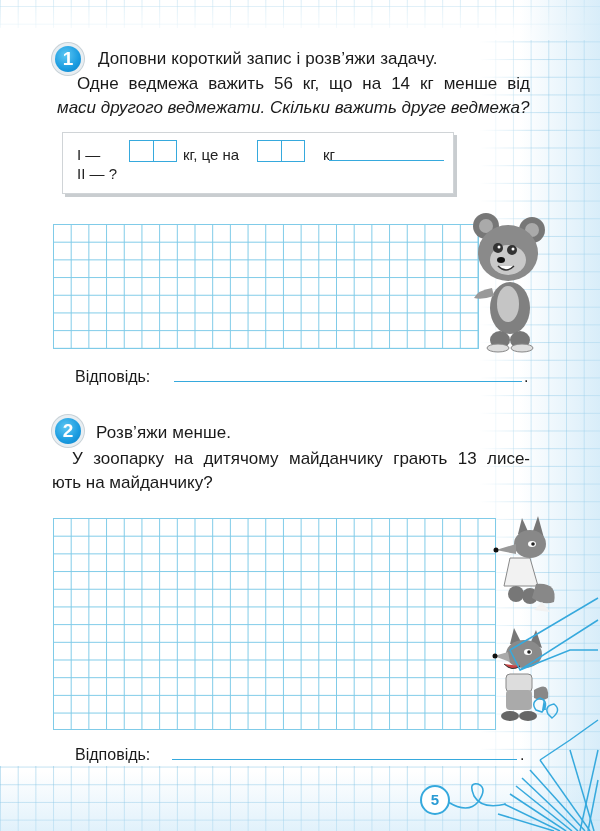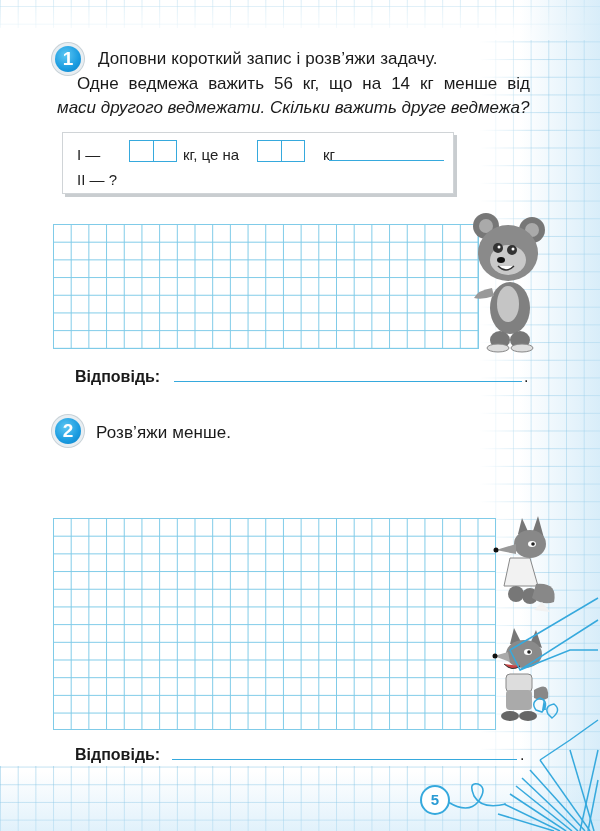--- a/index.html
+++ b/index.html
@@ -57,21 +57,21 @@
   .grid {
     position: absolute;
     background-color: #fff;
     background-image:
       linear-gradient(to right, #7fcbe8 1.2px, transparent 1.2px),
       linear-gradient(to bottom, #7fcbe8 1.2px, transparent 1.2px);
     background-size: 17.7px 17.7px;
     border-right: 1.2px solid #7fcbe8; border-bottom: 1.2px solid #7fcbe8;
   }
 
-  .answer-label { position: absolute; font-weight: bold; font-size: 16px; }
+  .answer-label { position: absolute; font-weight: normal; font-size: 16px; }
   .answer-line { position: absolute; border-bottom: 1.5px solid #36a9dd; }
   .answer-dot { position: absolute; font-size: 16px; }
 
   .illus { position: absolute; }
   .page-num {
     position: absolute; left: 420px; top: 785px; width: 26px; height: 26px;
     border: 2px solid #36a9dd; border-radius: 50%; background: #fff;
     color: #2a9bd4; font-weight: bold; font-size: 15px; line-height: 26px; text-align: center;
   }
 </style>
@@ -92,21 +92,21 @@
   <span style="display:block;font-style:italic;">маси другого ведмежати. Скільки важить друге ведмежа?</span>
 </div>
 
 <div class="short-box">
   <span class="sb-line" style="left:14px; top:13px;">І —</span>
   <div class="digit-box" style="left:66px; top:7px;"></div>
   <span class="sb-line" style="left:120px; top:13px;">кг, це на</span>
   <div class="digit-box" style="left:194px; top:7px;"></div>
   <span class="sb-line" style="left:248px; top:13px;margin-left:12px;">кг</span>
   <div class="blank-line" style="left:266px; top:27px; width:115px;"></div>
-  <span class="sb-line" style="left:14px; top:38px;">ІІ — ?</span>
+  <span class="sb-line" style="left:14px; top:32px;">ІІ — ?</span>
 </div>
 
 <div class="grid" style="left:53px; top:224px; width:425px; height:124px;"></div>
 
 <svg class="illus" style="left:468px; top:208px;" width="80" height="148" viewBox="0 0 80 148">
   <ellipse cx="18" cy="18" rx="13" ry="13" fill="#777"></ellipse>
   <ellipse cx="18" cy="18" rx="7" ry="7" fill="#aaa"></ellipse>
   <ellipse cx="64" cy="22" rx="13" ry="13" fill="#777"></ellipse>
   <ellipse cx="64" cy="22" rx="7" ry="7" fill="#aaa"></ellipse>
   <ellipse cx="40" cy="45" rx="30" ry="28" fill="#8a8a8a"></ellipse>
@@ -127,20 +127,22 @@
 </svg>
 
 <span class="answer-label" style="left:75px; top:368px;">Відповідь:</span>
 <div class="answer-line" style="left:174px; top:381px; width:348px;"></div>
 <span class="answer-dot" style="left:524px; top:368px;">.</span>
 
 <div class="badge" style="left:55px; top:418px;">2</div>
 <div class="task-title" style="left:96px; top:423px;">Розв’яжи менше.</div>
 
 <div class="para" style="left:52px; top:447px; width:478px;">
+  <span class="first" style="text-align:justify; text-align-last:justify;">У зоопарку на дитячому майданчику грають 13 лисе-</span>
+  <span style="display:block;">ють на майданчику?</span>
 </div>
 
 <div class="grid" style="left:53px; top:518px; width:442px; height:211px;"></div>
 
 <svg class="illus" style="left:492px; top:514px;" width="70" height="100" viewBox="0 0 70 100">
   <path d="M30 4 L38 22 L26 20 Z" fill="#777"></path>
   <path d="M46 2 L52 24 L40 20 Z" fill="#777"></path>
   <ellipse cx="38" cy="30" rx="16" ry="14" fill="#888"></ellipse>
   <path d="M24 30 L4 36 L24 40 Z" fill="#999"></path>
   <circle cx="4" cy="36" r="2.5" fill="#111"></circle>

